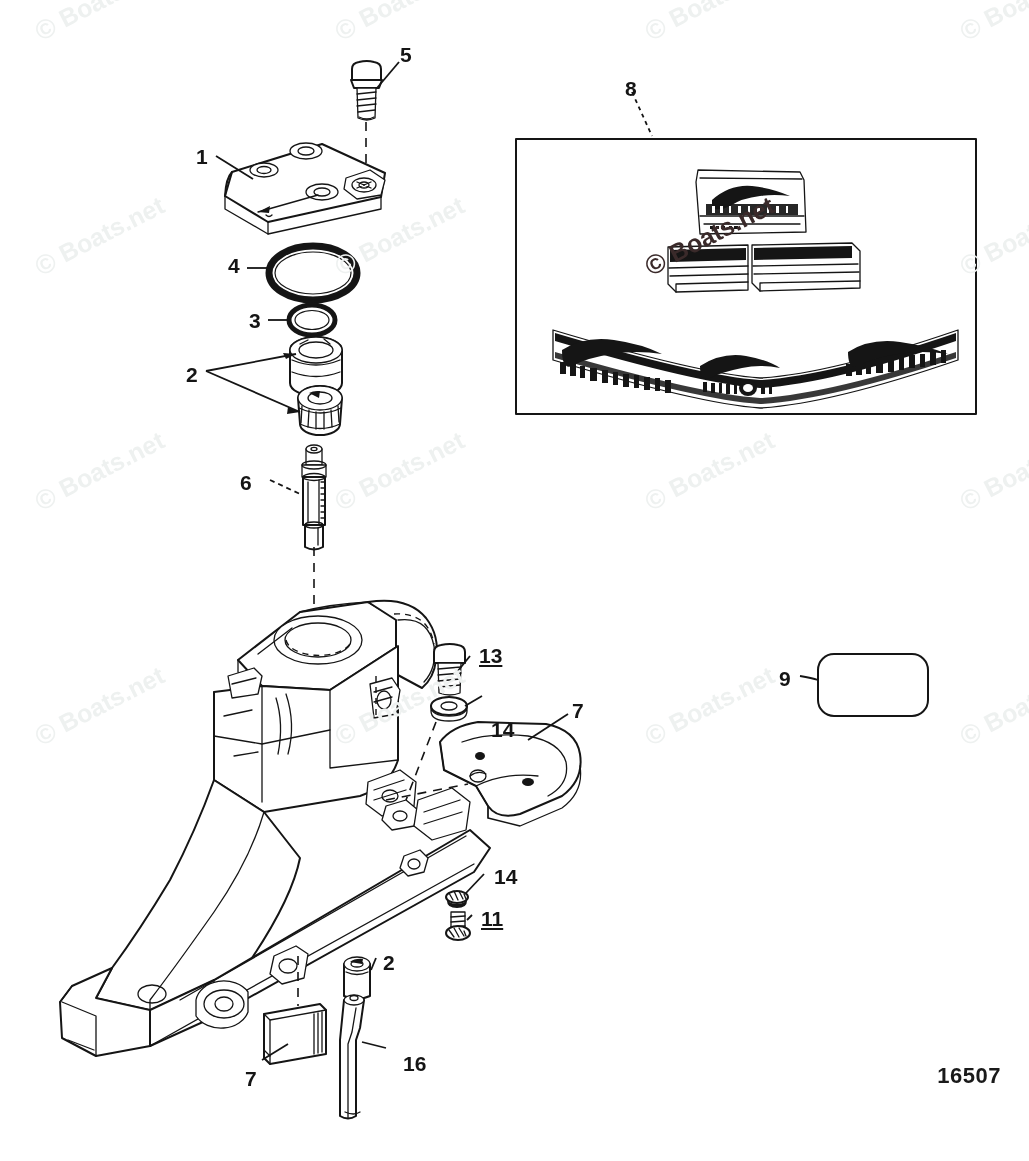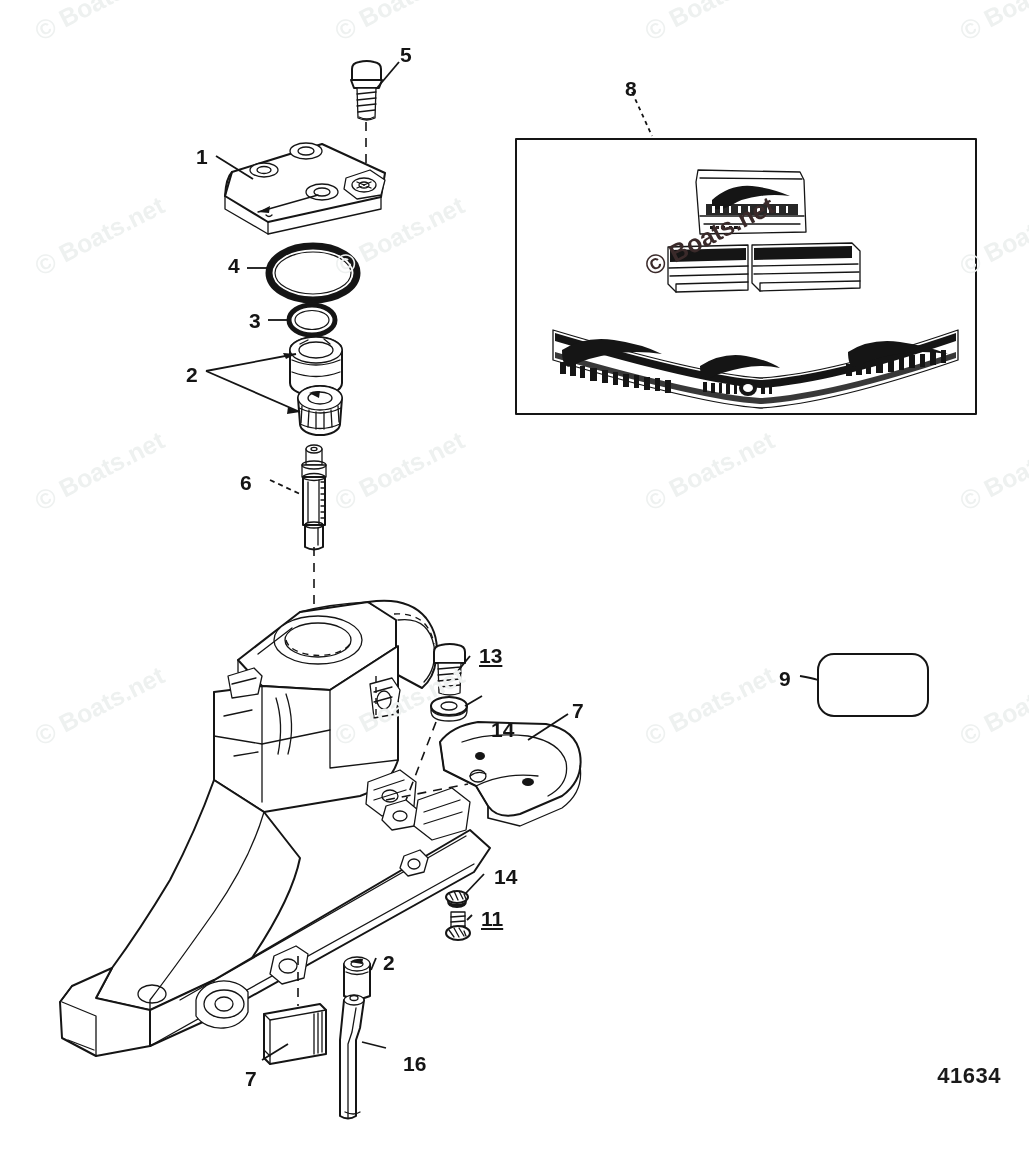--- a/index.html
+++ b/index.html
@@ -454,21 +454,21 @@
   <div class="callout" style="left:625px; top:78px;">8</div>
   <div class="callout" style="left:779px; top:668px;">9</div>
   <div class="callout" style="left:572px; top:700px;">7</div>
   <div class="callout" style="left:481px; top:908px;text-decoration:underline;">11</div>
   <div class="callout" style="left:494px; top:866px;">14</div>
   <div class="callout" style="left:479px; top:645px;text-decoration:underline;">13</div>
   <div class="callout" style="left:491px; top:687px;margin-top:32px;">14</div>
   <div class="callout" style="left:383px; top:952px;">2</div>
   <div class="callout" style="left:391px; top:1053px;margin-left:12px;">16</div>
 
-  <div id="diagram-id">41634</div>
+  <div id="diagram-id">16507</div>
 
   <div id="watermark-layer">
       <div class="wm wm-light" style="left: 30px; top: 20px;"><span class="c">© </span><span>Boats.net</span></div>
       <div class="wm wm-light" style="left: 330px; top: 20px;"><span class="c">© </span><span>Boats.net</span></div>
       <div class="wm wm-light" style="left: 640px; top: 20px;"><span class="c">© </span><span>Boats.net</span></div>
       <div class="wm wm-light" style="left: 955px; top: 20px;"><span class="c">© </span><span>Boats.net</span></div>
       <div class="wm wm-light" style="left: 30px; top: 255px;"><span class="c">© </span><span>Boats.net</span></div>
       <div class="wm wm-light" style="left: 330px; top: 255px;"><span class="c">© </span><span>Boats.net</span></div>
       <div class="wm wm-dark" style="left: 640px; top: 255px;"><span class="c">© </span><span>Boats.net</span></div>
       <div class="wm wm-light" style="left: 955px; top: 255px;"><span class="c">© </span><span>Boats.net</span></div>

